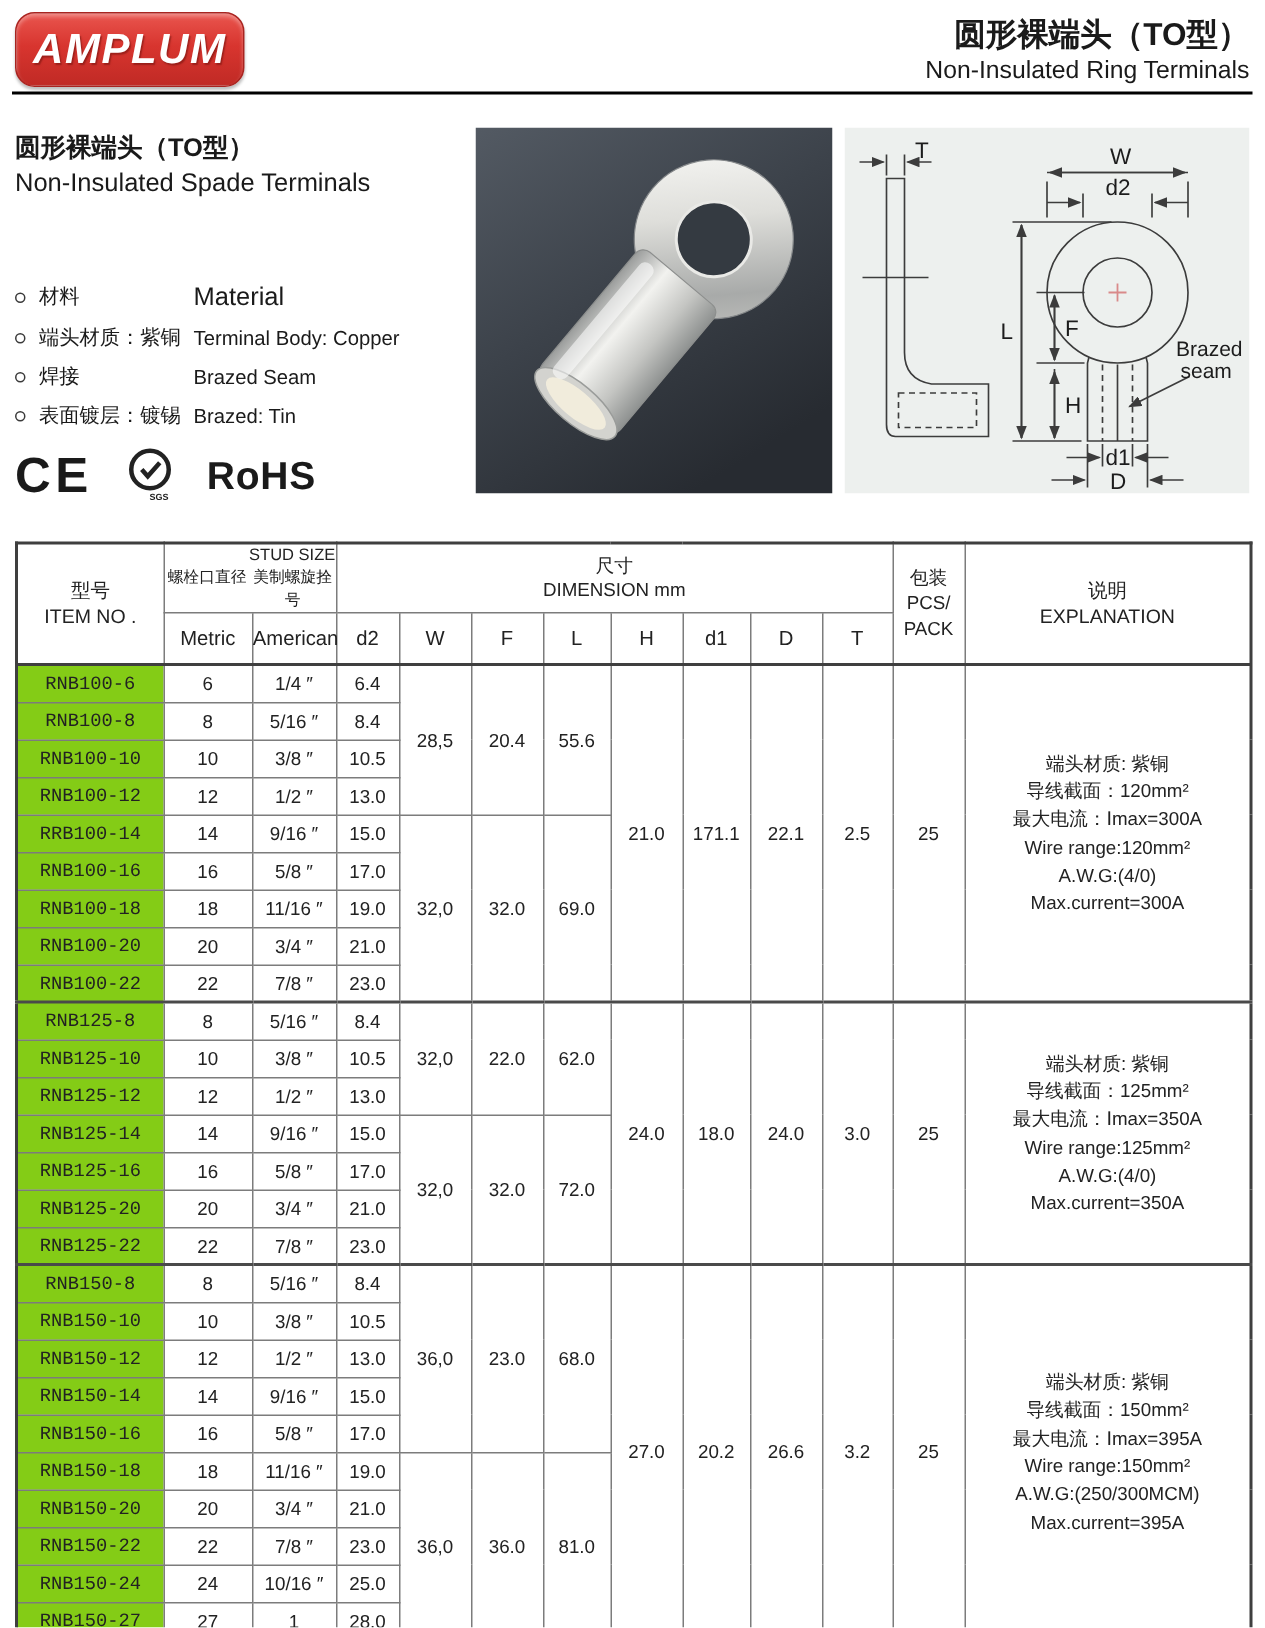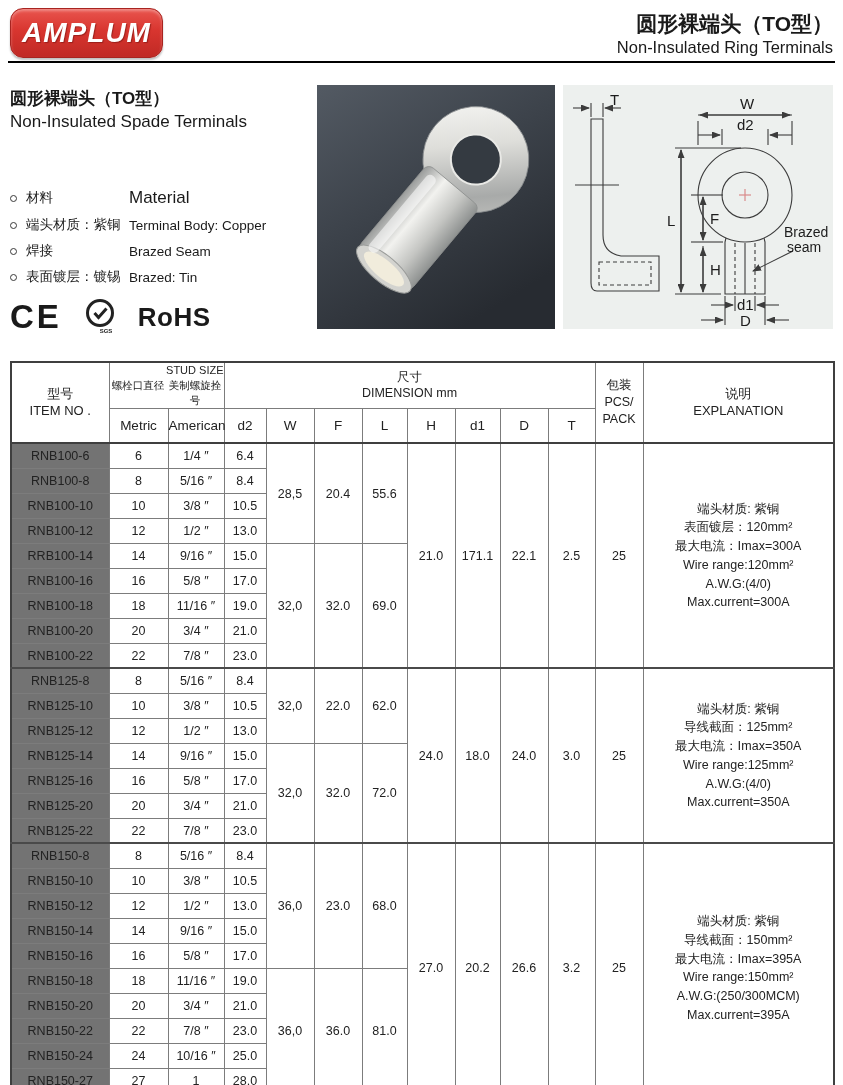--- a/index.html
+++ b/index.html
@@ -53,21 +53,21 @@
   .spec-table thead tr:first-child th { height:35px; }
   .spec-table thead tr:last-child th { height:35px; font-size:13.5px; }
   .spec-table thead { border-bottom:2px solid #3f3f3f; }
   .th-two-line div { line-height:1.3; font-size:13px; }
   .stud-title { font-size:11px; line-height:1.4;text-align:right; }
   .stud-sub { display:flex; font-size:10.5px; line-height:1.4; }
   .stud-sub span { flex:1; }
   .dim-th div { font-size:12.5px; line-height:1.35; }
   .pack-th div { font-size:12.5px; line-height:1.35; }
   .spec-table tbody td { height:25px; }
-  .c-item { background:#737373; font-size:12.5px; }
+  .c-item { background:#84cc16; font-size:12.5px;font-family:Liberation Mono, monospace; }
   .c-expl { text-align:left; padding-left:26px; font-size:12.5px; line-height:1.5; }
   .c-expl div { white-space:nowrap; }
   tr.group-start td { border-top:2px solid #4a4a4a; }
 
   svg text { font-family:"Liberation Sans", sans-serif; }
 </style>
 </head>
 <body>
 
 <div class="page">
@@ -301,21 +301,21 @@
           <td rowspan="4">28,5</td>
           <td rowspan="4">20.4</td>
           <td rowspan="4">55.6</td>
           <td rowspan="9">21.0</td>
           <td rowspan="9">171.1</td>
           <td rowspan="9">22.1</td>
           <td rowspan="9">2.5</td>
           <td rowspan="9">25</td>
           <td class="c-expl" rowspan="9">
             <div>端头材质: 紫铜</div>
-            <div>表面镀层：120mm²</div>
+            <div>导线截面：120mm²</div>
             <div>最大电流：Ⅰmax=300A</div>
             <div>Wire range:120mm²</div>
             <div>A.W.G:(4/0)</div>
             <div>Max.current=300A</div>
           </td>
         </tr>
         <tr>
           <td class="c-item">RNB100-8</td>
           <td>8</td>
           <td>5/16 ″</td>

